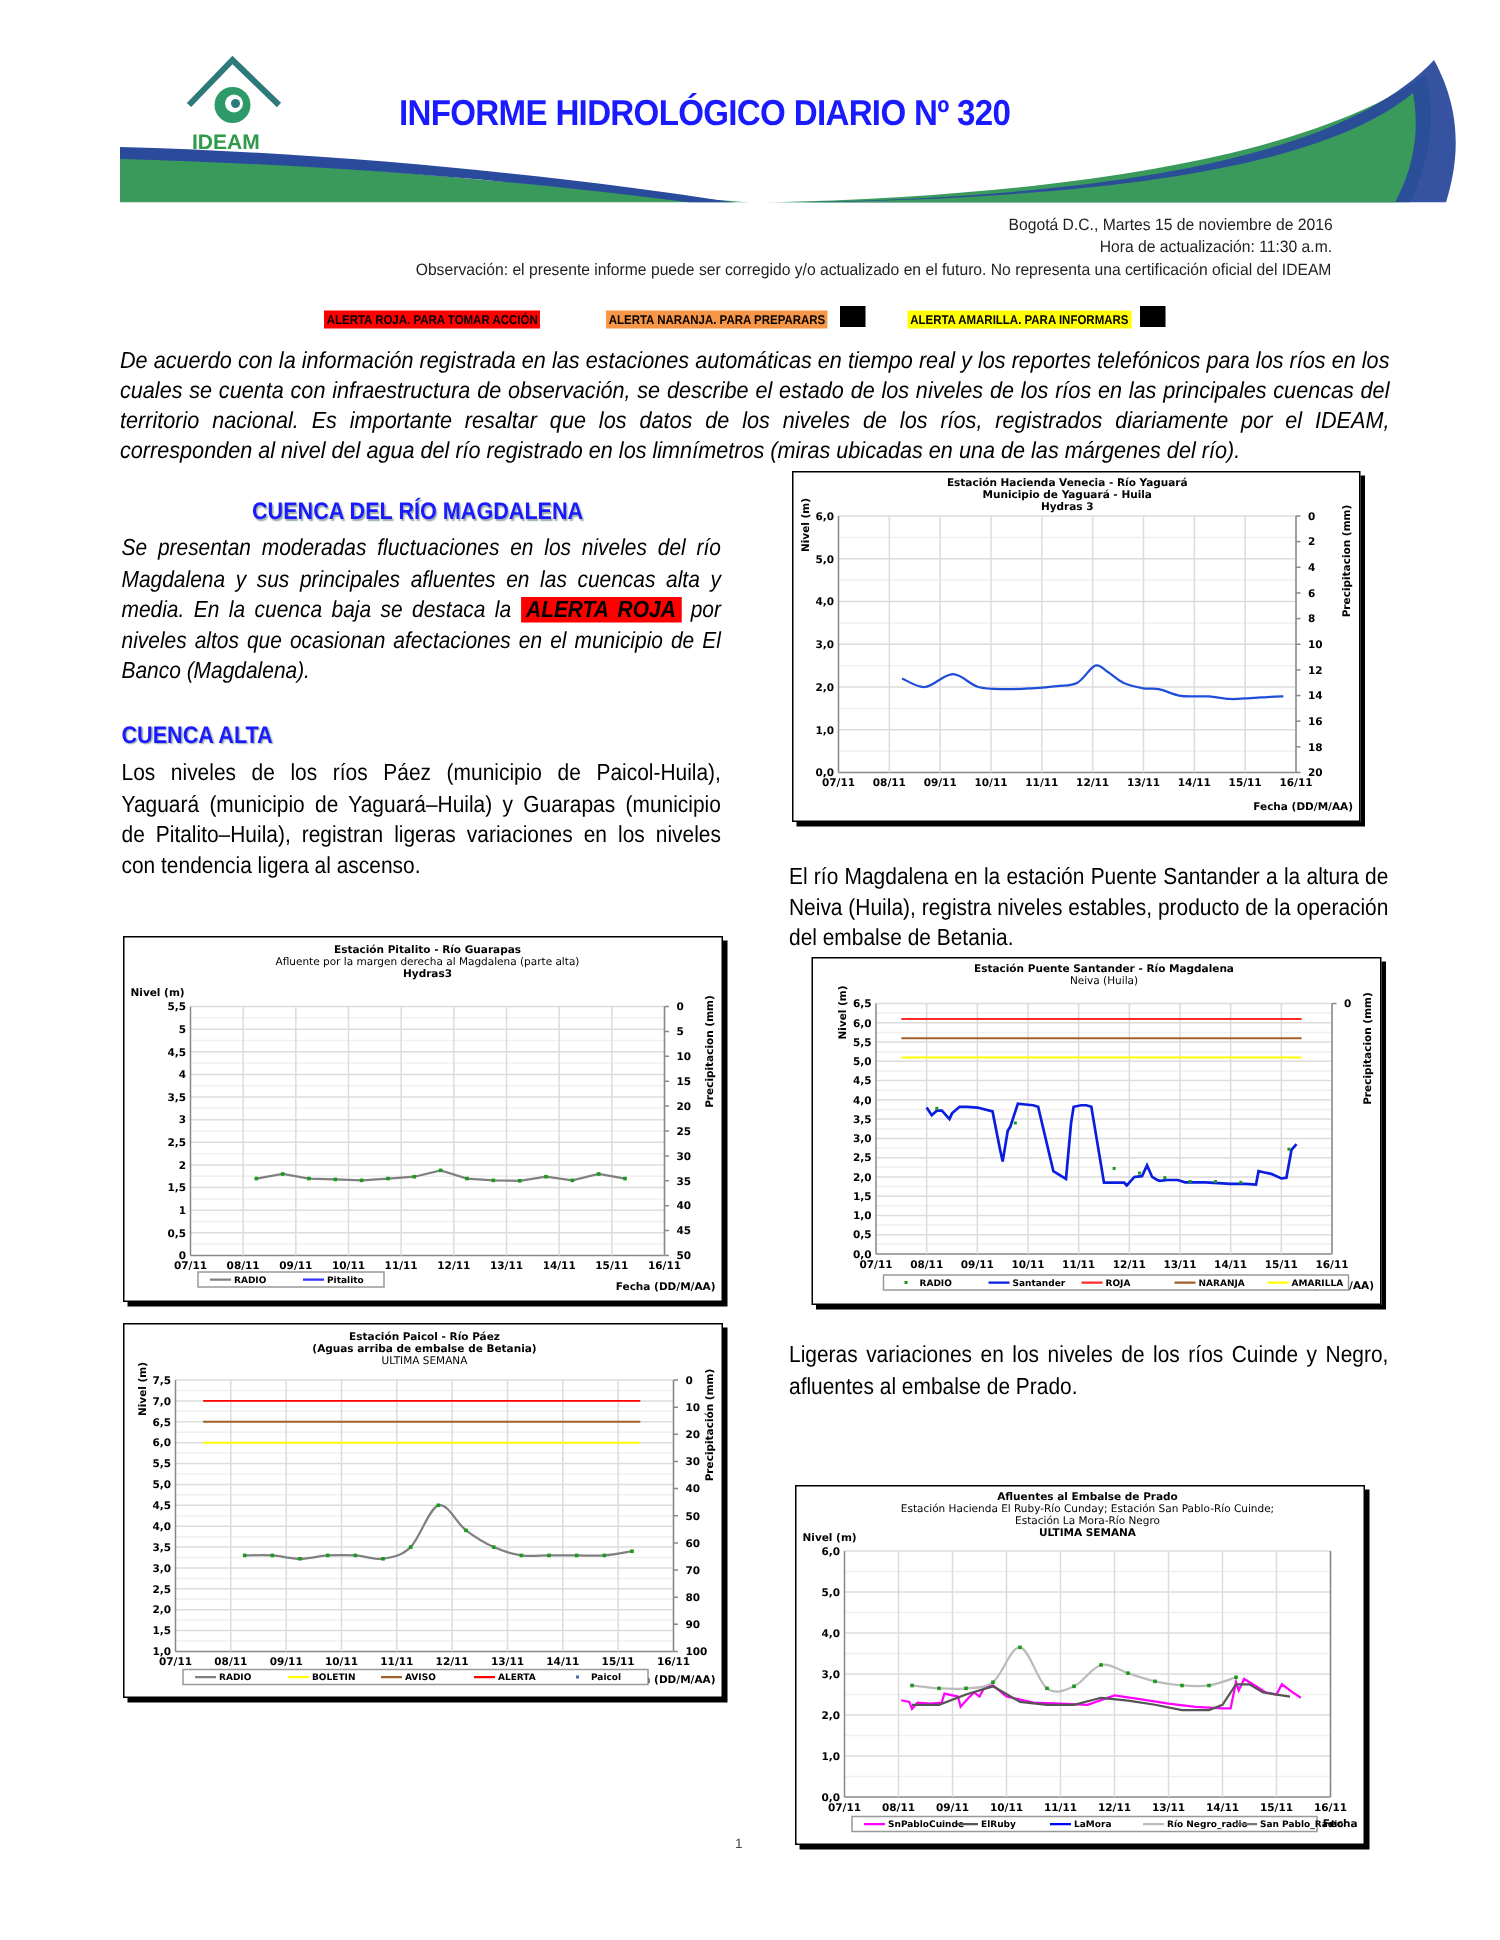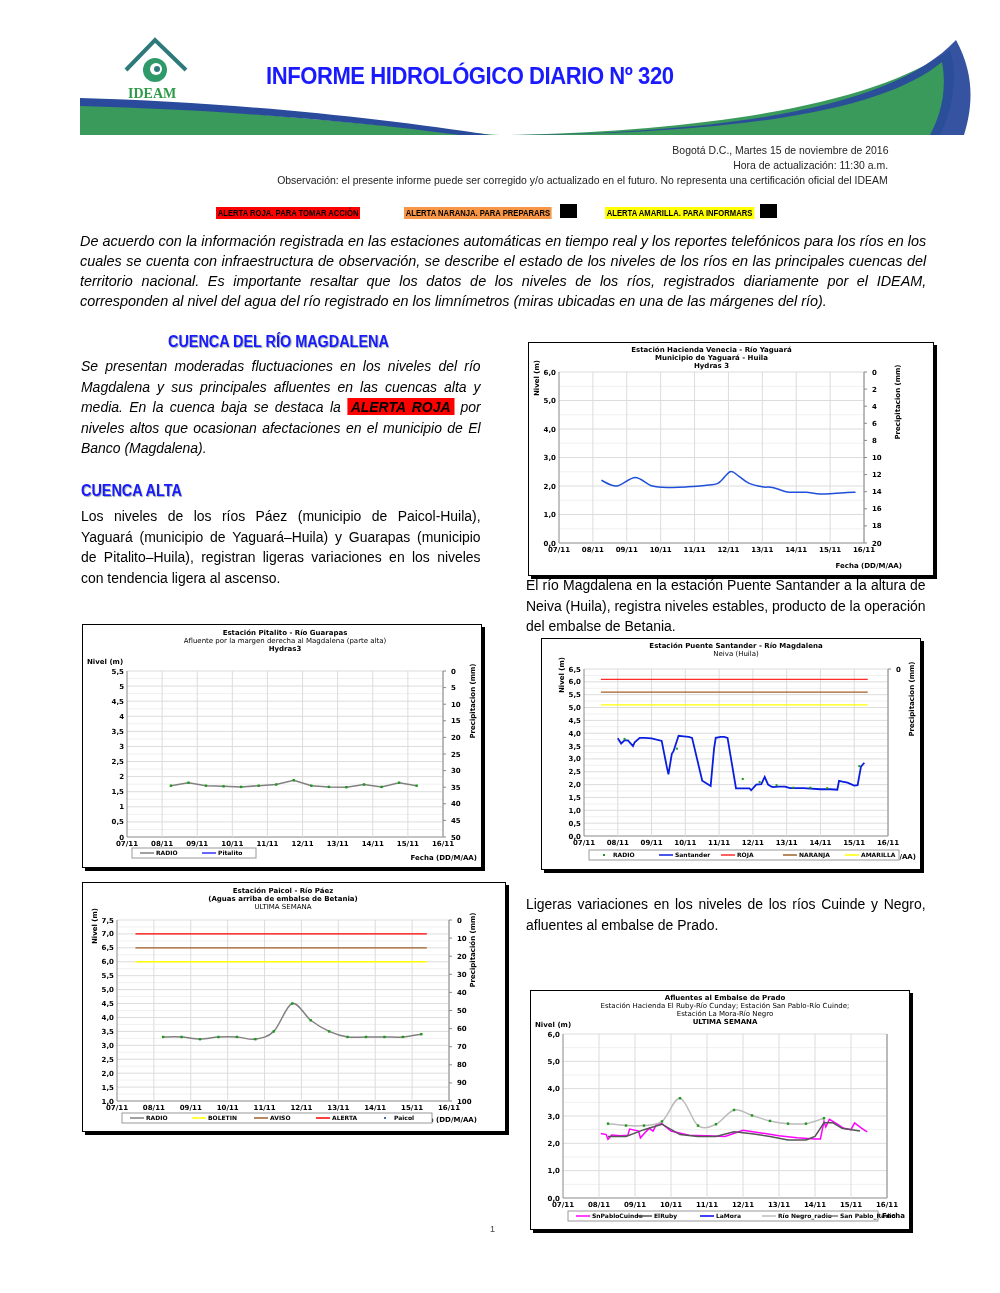--- a/index.html
+++ b/index.html
@@ -1,19 +1,19 @@
 <!DOCTYPE html>
 <html><head>
 <meta charset="utf-8">
 <style>
   html, body { margin:0; padding:0; background:#fff; }
   body { width:1000px; height:1293px; position:relative; overflow:hidden; font-family:"Liberation Sans", sans-serif; color:#000; }
   .abs { position:absolute; }
   #header-band { left:80px; top:40px; width:898px; height:95px; }
-  #logo { left:112px; top:36px; width:86px; height:70px;font-family:Liberation Serif, serif; }
+  #logo { left:112px; top:36px; width:86px; height:70px; }
   #doc-title { left:266px; top:62px; font-size:24px; font-weight:bold; color:#1a1aff; letter-spacing:-0.5px; transform:scaleX(0.92); transform-origin:left; }
   .meta { right:112px; font-size:11px; color:#222; text-align:right; transform:scaleX(0.95); transform-origin:right; }
   .alert-tag { top:207px; font-size:8.5px; font-weight:bold; padding:1px 2px; height:10px; line-height:10px; white-space:nowrap; transform:scaleX(0.9); transform-origin:left; }
   #intro { left:80px; top:231px; width:846px; font-size:15.5px; font-style:italic; line-height:20px; text-align:justify; transform:scaleX(0.93); transform-origin:left; width:910px; }
   .sec-title { font-weight:bold; color:#1a1aff; font-size:16px; text-shadow:1px 1px 1px #9aa; transform:scaleX(0.9); transform-origin:left; }
   .para { font-size:15.5px; line-height:20.5px; text-align:justify; transform:scaleX(0.9); transform-origin:left; width:444px; }
   .chartbox { position:absolute; background:#fff; border:1px solid #000; box-shadow:3px 3px 0 #000; }
   .chartbox svg { position:absolute; left:0; top:0; }
   .ct { font-family:"DejaVu Sans", sans-serif; font-size:7px; font-weight:bold; }
   .ctn { font-family:"DejaVu Sans", sans-serif; font-size:7px; }
@@ -56,21 +56,21 @@
 <div class="abs sec-title" style="left:168px;top:333px;">CUENCA DEL RÍO MAGDALENA</div>
 <div class="abs para" style="left:81px;top:356px;font-style:italic;">
   <span>Se presentan moderadas fluctuaciones en los niveles del río Magdalena y sus principales afluentes en las cuencas alta y media. En la cuenca baja se destaca la </span><span style="background:#ff0000;font-weight:bold;padding:0 4px;">ALERTA ROJA</span><span>  por niveles altos que ocasionan afectaciones en el municipio de El Banco (Magdalena).</span>
 </div>
 <div class="abs sec-title" style="left:81px;top:482px;">CUENCA ALTA</div>
 <div class="abs para" style="left:81px;top:506px;">Los niveles de los ríos Páez (municipio de Paicol-Huila), Yaguará (municipio de Yaguará–Huila) y Guarapas (municipio de Pitalito–Huila), registran ligeras variaciones en los niveles con tendencia ligera al ascenso.</div>
 
 <div class="abs para" style="left:526px;top:575px;width:444px;">El río Magdalena en la estación Puente Santander a la altura de Neiva (Huila), registra niveles estables, producto de la operación del embalse de Betania.</div>
 <div class="abs para" style="left:526px;top:894px;width:444px;">Ligeras variaciones en los niveles de los ríos Cuinde y Negro, afluentes al embalse de Prado.</div>
 
-<div class="chartbox" style="left:528px;top:342px;width:377px;height:232px;padding-left:27px;">
+<div class="chartbox" style="left:528px;top:314px;width:377px;height:232px;">
   <svg width="377" height="232">
       <text x="182.5" y="9" class="ct" text-anchor="middle">Estación Hacienda Venecia - Río  Yaguará</text>
       <text x="182.5" y="17" class="ct" text-anchor="middle">Municipio de Yaguará - Huila</text>
       <text x="182.5" y="25" class="ct" text-anchor="middle">Hydras 3</text>
       <line x1="30" x2="335" y1="200" y2="200" stroke="#888" stroke-width="1"></line>
       <line x1="30" x2="335" y1="185.75" y2="185.75" stroke="#f0f0f0" stroke-width="1"></line>
       <text x="27" y="202.5" class="tick" text-anchor="end">0,0</text>
       <line x1="30" x2="335" y1="171.5" y2="171.5" stroke="#dcdcdc" stroke-width="1"></line>
       <line x1="30" x2="335" y1="157.25" y2="157.25" stroke="#f0f0f0" stroke-width="1"></line>
       <text x="27" y="174" class="tick" text-anchor="end">1,0</text>
@@ -336,21 +336,21 @@
       <line x1="117" x2="131" y1="216" y2="216" stroke="#0a1ee0" stroke-width="1.5"></line>
       <text x="133" y="218" class="ct" text-anchor="start" style="font-size:6px">Santander</text>
       <line x1="179" x2="193" y1="216" y2="216" stroke="#ff2a2a" stroke-width="1.5"></line>
       <text x="195" y="218" class="ct" text-anchor="start" style="font-size:6px">ROJA</text>
       <line x1="241" x2="255" y1="216" y2="216" stroke="#a0622a" stroke-width="1.5"></line>
       <text x="257" y="218" class="ct" text-anchor="start" style="font-size:6px">NARANJA</text>
       <line x1="303" x2="317" y1="216" y2="216" stroke="#ffff00" stroke-width="1.5"></line>
       <text x="319" y="218" class="ct" text-anchor="start" style="font-size:6px">AMARILLA</text>
     </svg>
 </div>
-<div class="chartbox" style="left:82px;top:882px;width:398px;height:248px;padding-left:24px;">
+<div class="chartbox" style="left:82px;top:882px;width:398px;height:248px;">
   <svg width="398" height="248">
       <text x="200" y="10" class="ct" text-anchor="middle">Estación Paicol - Río Páez</text>
       <text x="200" y="18" class="ct" text-anchor="middle">(Aguas arriba de embalse de Betania)</text>
       <text x="200" y="26" class="ctn" text-anchor="middle">ULTIMA SEMANA</text>
       <line x1="34" x2="366" y1="218" y2="218" stroke="#888" stroke-width="1"></line>
       <line x1="34" x2="366" y1="211.03846153846155" y2="211.03846153846155" stroke="#f0f0f0" stroke-width="1"></line>
       <text x="31" y="220.5" class="tick" text-anchor="end">1,0</text>
       <line x1="34" x2="366" y1="204.07692307692307" y2="204.07692307692307" stroke="#dcdcdc" stroke-width="1"></line>
       <line x1="34" x2="366" y1="197.1153846153846" y2="197.1153846153846" stroke="#f0f0f0" stroke-width="1"></line>
       <text x="31" y="206.57692307692307" class="tick" text-anchor="end">1,5</text>

